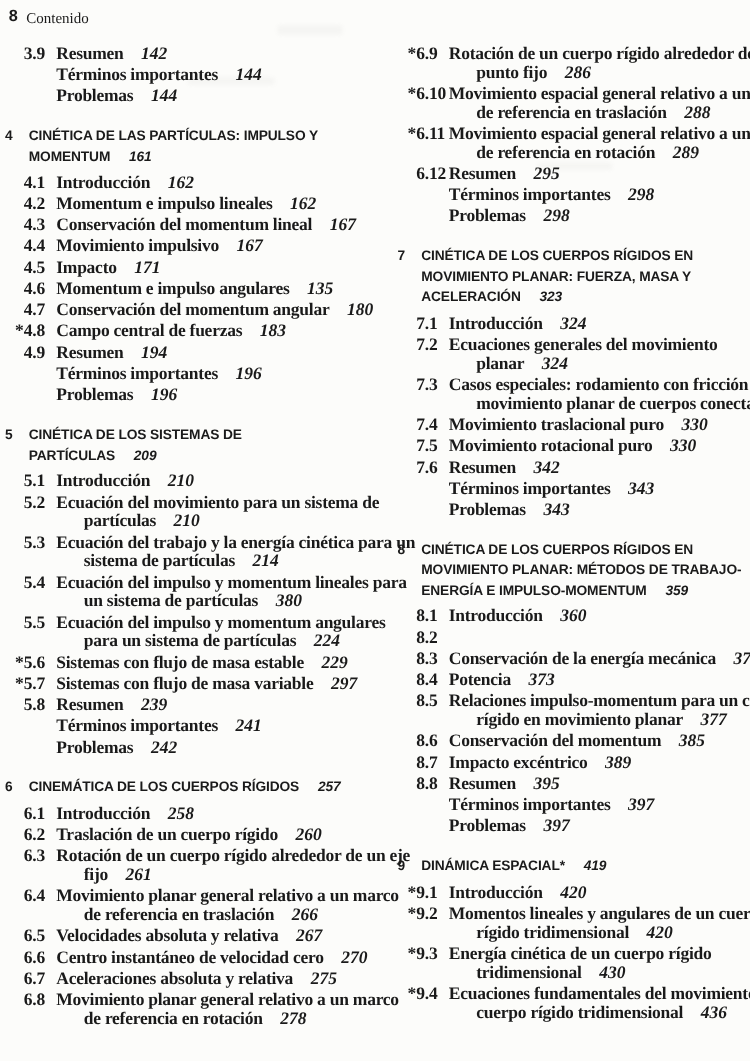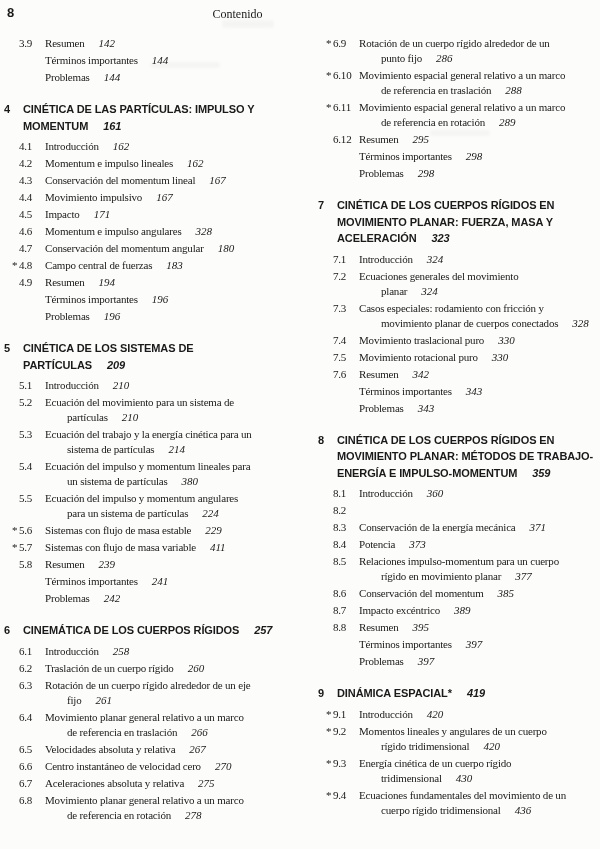--- a/index.html
+++ b/index.html
@@ -11,21 +11,21 @@
     position: relative;
     overflow: hidden;
   }
   .page-num {
     position: absolute; left: 7px; top: 5px;
     font-family: "Liberation Sans", sans-serif;
     font-weight: bold; font-size: 13px;
   }
   .header-title {
     position: absolute; top: 7px; left: 0; width: 475px;
-    text-align: center; font-size: 12px;
+    font-size: 12px; padding-left: 21px;
   }
   .col { position: absolute; top: 36px; }
   .col-left  { left: 4px;   width: 292px; }
   .col-right { left: 318px; width: 282px; }
 
   .chapter {
     display: flex;
     margin: 16px 0 5px 0;
     font-family: "Liberation Sans", sans-serif;
     font-weight: bold;
@@ -33,23 +33,24 @@
     line-height: 16.5px;
     letter-spacing: -0.1px;
   }
   .ch-num { width: 19px; flex: none; }
   .ch-title { white-space: pre; }
   .ch-pg { font-style: italic; margin-left: 15px; }
 
   .entry {
     display: flex;
     margin: 0 0 2px 15px;
-    font-size: 11px;
+    font-size: 14px;
     line-height: 15px;
     letter-spacing: -0.2px;
+    font-weight: bold;
   }
   .num { width: 26px; flex: none; position: relative; }
   .star { position: absolute; left: -7px; }
   .title { white-space: pre; padding-left: 22px; text-indent: -22px; }
   .pg { font-style: italic; margin-left: 14px; letter-spacing: 0; }
 
   .artifact {
     position: absolute;
     background: #8a8a84;
     opacity: 0.06;
@@ -104,21 +105,21 @@
     <div class="entry">
       <span class="num">4.4</span>
       <span class="title">Movimiento impulsivo<span class="pg">167</span></span>
     </div>
     <div class="entry">
       <span class="num">4.5</span>
       <span class="title">Impacto<span class="pg">171</span></span>
     </div>
     <div class="entry">
       <span class="num">4.6</span>
-      <span class="title">Momentum e impulso angulares<span class="pg">328</span></span>
+      <span class="title">Momentum e impulso angulares<span class="pg">135</span></span>
     </div>
     <div class="entry">
       <span class="num">4.7</span>
       <span class="title">Conservación del momentum angular<span class="pg">180</span></span>
     </div>
     <div class="entry">
       <span class="num"><span class="star">*</span>4.8</span>
       <span class="title">Campo central de fuerzas<span class="pg">183</span></span>
     </div>
     <div class="entry">
@@ -161,21 +162,21 @@
       <span class="num">5.5</span>
       <span class="title">Ecuación del impulso y momentum angulares
 para un sistema de partículas<span class="pg">224</span></span>
     </div>
     <div class="entry">
       <span class="num"><span class="star">*</span>5.6</span>
       <span class="title">Sistemas con flujo de masa estable<span class="pg">229</span></span>
     </div>
     <div class="entry">
       <span class="num"><span class="star">*</span>5.7</span>
-      <span class="title">Sistemas con flujo de masa variable<span class="pg">411</span></span>
+      <span class="title">Sistemas con flujo de masa variable<span class="pg">297</span></span>
     </div>
     <div class="entry">
       <span class="num">5.8</span>
       <span class="title">Resumen<span class="pg">239</span></span>
     </div>
     <div class="entry">
       <span class="num"></span>
       <span class="title">Términos importantes<span class="pg">241</span></span>
     </div>
     <div class="entry">

